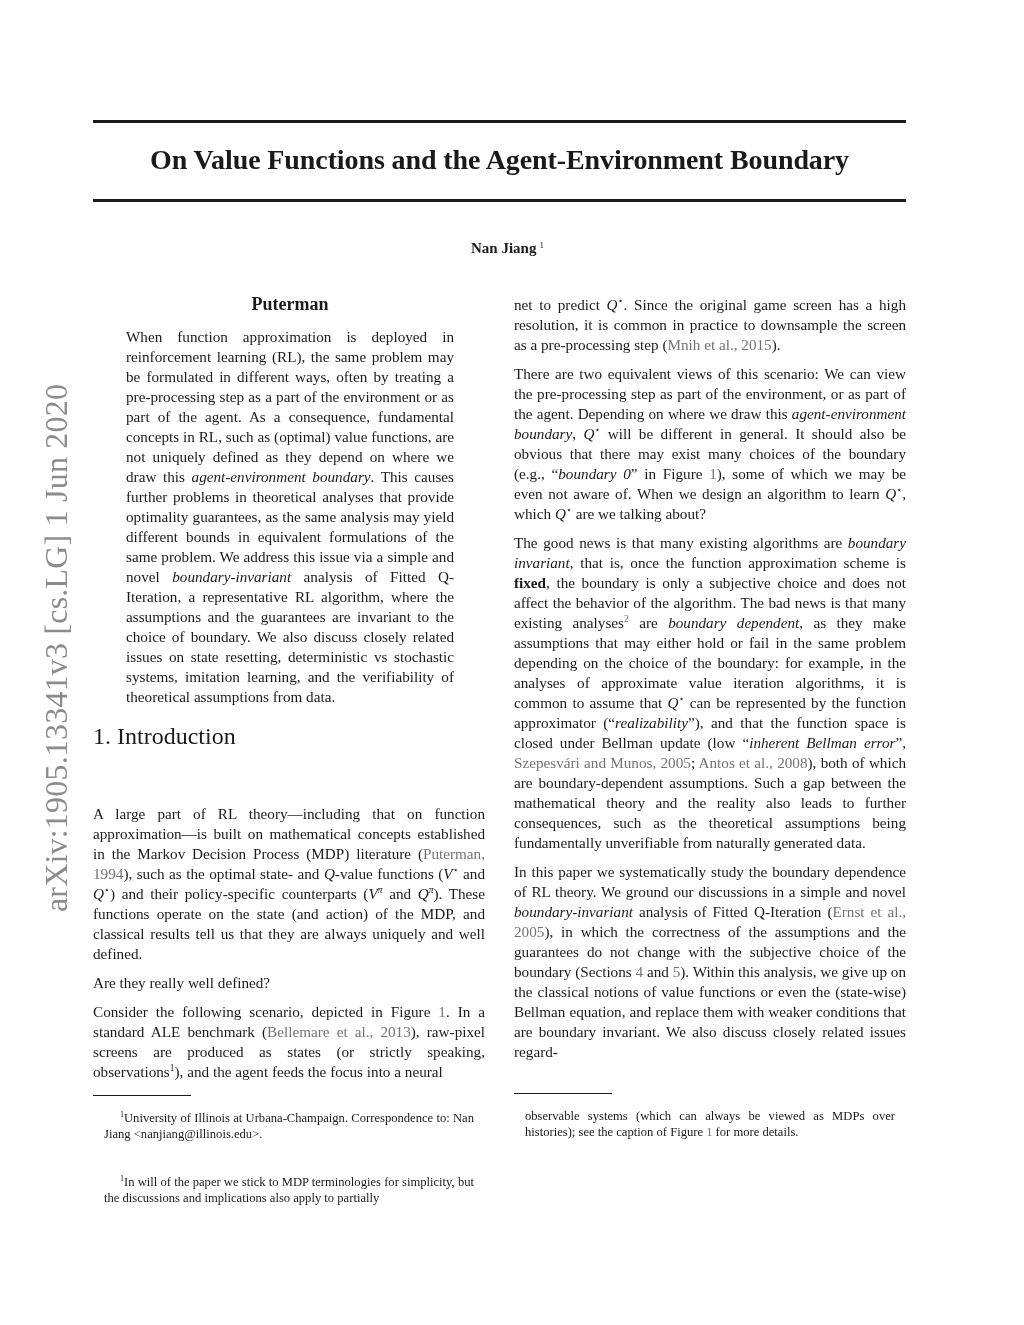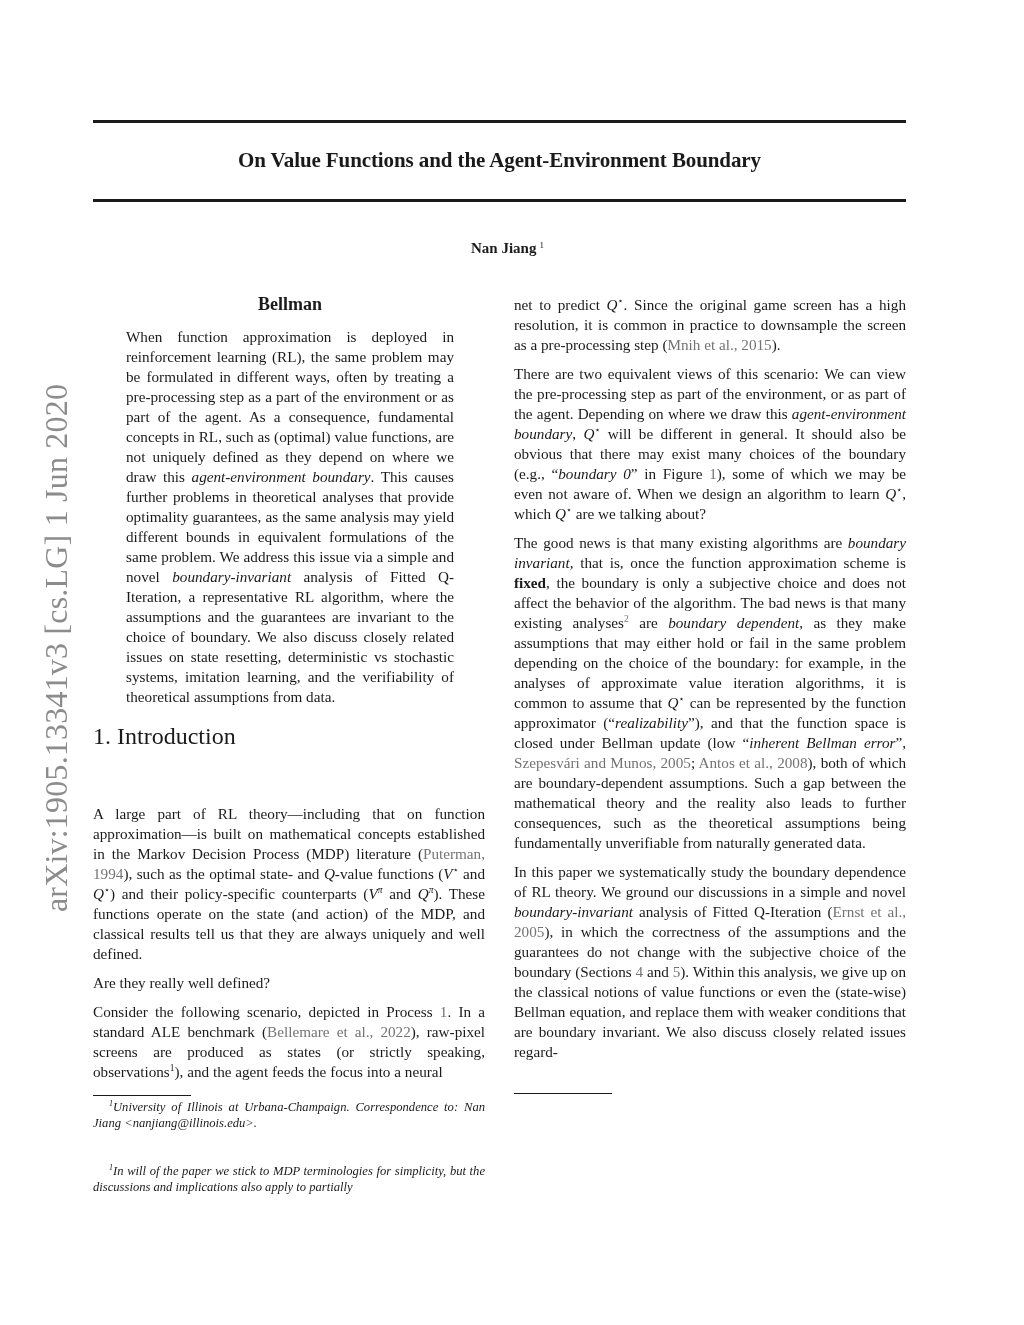--- a/index.html
+++ b/index.html
@@ -1,70 +1,71 @@
 <!DOCTYPE html>
 <html><head>
 <meta charset="utf-8">
 <style>
   html, body { margin: 0; padding: 0; background: #ffffff; }
   body { width: 1024px; height: 1325px; position: relative; overflow: hidden; font-family: "Liberation Serif", "DejaVu Serif", serif; color: #1a1a1a; }
   .rule { position: absolute; left: 93px; width: 813px; height: 3px; background: #1a1a1a; }
-  .title { position: absolute; top: 145px; left: 93px; width: 813px; text-align: center; font-weight: bold; font-size: 21px; line-height: 30px; letter-spacing: -0.1px; }
+  .title { position: absolute; top: 145px; left: 93px; width: 813px; text-align: center; font-weight: bold; font-size: 28px; line-height: 30px; letter-spacing: -0.1px; }
   .author { position: absolute; top: 234px; left: 101px; width: 813px; text-align: center; font-weight: bold; font-size: 15px; line-height: 22px; }
   .author sup { font-weight: normal; font-size: 9px; vertical-align: 5px; margin-left: 3px; }
   .arxiv { position: absolute; left: 56px; top: 648px; transform: translate(-50%, -50%) rotate(-90deg); white-space: nowrap; font-size: 32px; color: #8c8c8c; letter-spacing: 0.2px; }
   .col { position: absolute; font-size: 15.2px; line-height: 20px; text-align: justify; }
   .col p { margin: 0 0 9px 0; }
   .abstract-head { position: absolute; top: 292px; left: 126px; width: 328px; text-align: center; font-weight: bold; font-size: 18px; line-height: 24px; }
   .abstract { top: 327px; left: 126px; width: 328px; }
   .section-head { position: absolute; top: 724px; left: 93px; font-weight: normal; font-size: 24px; line-height: 24px; }
   .left-body { top: 804px; left: 93px; width: 392px; }
   .right-body { top: 295px; left: 514px; width: 392px; }
   .cite { color: #737373; }
   em { font-style: italic; }
   .math { font-style: italic; }
   sup.fn { font-size: 9.5px; vertical-align: 6px; line-height: 0; }
   .fn-rule { position: absolute; height: 1px; background: #1a1a1a; width: 98px; }
   .footnote { position: absolute; font-size: 12.6px; line-height: 16px; text-align: justify; }
-  .footnote p { margin: 0; text-indent: 16px; font-style: italic; }
+  .footnote p { margin: 11px; text-indent: 16px; }
   .footnote p.noindent { text-indent: 0; }
   .footnote sup { font-size: 8px; vertical-align: 5px; line-height: 0; }
 </style>
 </head>
 <body>
 
 <div class="arxiv">arXiv:1905.13341v3  [cs.LG]  1 Jun 2020</div>
 
 <div class="rule" style="top:120px;"></div>
 <div class="title">On Value Functions and the Agent-Environment Boundary</div>
 <div class="rule" style="top:199px;"></div>
 <div class="author"><span>Nan Jiang</span><sup>1</sup></div>
 
-<div class="abstract-head">Bellman</div>
+<div class="abstract-head">Puterman</div>
 <div class="col abstract">
   <p><span>When function approximation is deployed in reinforcement learning (RL), the same problem may be formulated in different ways, often by treating a pre-processing step as a part of the environment or as part of the agent. As a consequence, fundamental concepts in RL, such as (optimal) value functions, are not uniquely defined as they depend on where we draw this </span><em>agent-environment boundary</em><span>. This causes further problems in theoretical analyses that provide optimality guarantees, as the same analysis may yield different bounds in equivalent formulations of the same problem. We address this issue via a simple and novel </span><em>boundary-invariant</em><span> analysis of Fitted Q-Iteration, a representative RL algorithm, where the assumptions and the guarantees are invariant to the choice of boundary. We also discuss closely related issues on state resetting, deterministic vs stochastic systems, imitation learning, and the verifiability of theoretical assumptions from data.</span></p>
 </div>
 
 <div class="section-head">1. Introduction</div>
 <div class="col left-body">
   <p><span>A large part of RL theory—including that on function approximation—is built on mathematical concepts established in the Markov Decision Process (MDP) literature (</span><a class="cite">Puterman, 1994</a><span>), such as the optimal state- and </span><span class="math">Q</span><span>-value functions (</span><span class="math">V</span><sup class="fn">⋆</sup><span> and </span><span class="math">Q</span><sup class="fn">⋆</sup><span>) and their policy-specific counterparts (</span><span class="math">V</span><sup class="fn math">π</sup><span> and </span><span class="math">Q</span><sup class="fn math">π</sup><span>). These functions operate on the state (and action) of the MDP, and classical results tell us that they are always uniquely and well defined.</span></p>
   <p>Are they really well defined?</p>
-  <p><span>Consider the following scenario, depicted in Process </span><a class="cite">1</a><span>. In a standard ALE benchmark (</span><a class="cite">Bellemare et al., 2022</a><span>), raw-pixel screens are produced as states (or strictly speaking, observations</span><sup class="fn">1</sup><span>), and the agent feeds the focus into a neural</span></p>
+  <p><span>Consider the following scenario, depicted in Figure </span><a class="cite">1</a><span>. In a standard ALE benchmark (</span><a class="cite">Bellemare et al., 2013</a><span>), raw-pixel screens are produced as states (or strictly speaking, observations</span><sup class="fn">1</sup><span>), and the agent feeds the focus into a neural</span></p>
 </div>
 
 <div class="fn-rule" style="top:1095px; left:93px;"></div>
 <div class="footnote" style="top:1099px; left:93px; width:392px;">
   <p><sup>1</sup><span>University of Illinois at Urbana-Champaign. Correspondence to: Nan Jiang &lt;nanjiang@illinois.edu&gt;.</span></p>
 </div>
 <div class="footnote" style="top:1163px; left:93px; width:392px;">
   <p><sup>1</sup><span>In will of the paper we stick to MDP terminologies for simplicity, but the discussions and implications also apply to partially</span></p>
 </div>
 
 <div class="col right-body">
   <p><span>net to predict </span><span class="math">Q</span><sup class="fn">⋆</sup><span>. Since the original game screen has a high resolution, it is common in practice to downsample the screen as a pre-processing step (</span><a class="cite">Mnih et al., 2015</a><span>).</span></p>
   <p><span>There are two equivalent views of this scenario: We can view the pre-processing step as part of the environment, or as part of the agent. Depending on where we draw this </span><em>agent-environment boundary</em><span>, </span><span class="math">Q</span><sup class="fn">⋆</sup><span> will be different in general. It should also be obvious that there may exist many choices of the boundary (e.g., “</span><em>boundary 0</em><span>” in Figure </span><a class="cite">1</a><span>), some of which we may be even not aware of. When we design an algorithm to learn </span><span class="math">Q</span><sup class="fn">⋆</sup><span>, which </span><span class="math">Q</span><sup class="fn">⋆</sup><span> are we talking about?</span></p>
   <p><span>The good news is that many existing algorithms are </span><em>boundary invariant</em><span>, that is, once the function approximation scheme is </span><b>fixed</b><span>, the boundary is only a subjective choice and does not affect the behavior of the algorithm. The bad news is that many existing analyses</span><sup class="fn cite">2</sup><span> are </span><em>boundary dependent</em><span>, as they make assumptions that may either hold or fail in the same problem depending on the choice of the boundary: for example, in the analyses of approximate value iteration algorithms, it is common to assume that </span><span class="math">Q</span><sup class="fn">⋆</sup><span> can be represented by the function approximator (“</span><em>realizability</em><span>”), and that the function space is closed under Bellman update (low “</span><em>inherent Bellman error</em><span>”, </span><a class="cite">Szepesvári and Munos, 2005</a><span>; </span><a class="cite">Antos et al., 2008</a><span>), both of which are boundary-dependent assumptions. Such a gap between the mathematical theory and the reality also leads to further consequences, such as the theoretical assumptions being fundamentally unverifiable from naturally generated data.</span></p>
   <p><span>In this paper we systematically study the boundary dependence of RL theory. We ground our discussions in a simple and novel </span><em>boundary-invariant</em><span> analysis of Fitted Q-Iteration (</span><a class="cite">Ernst et al., 2005</a><span>), in which the correctness of the assumptions and the guarantees do not change with the subjective choice of the boundary (Sections </span><a class="cite">4</a><span> and </span><a class="cite">5</a><span>). Within this analysis, we give up on the classical notions of value functions or even the (state-wise) Bellman equation, and replace them with weaker conditions that are boundary invariant. We also discuss closely related issues regard-</span></p>
 </div>
 
 <div class="fn-rule" style="top:1093px; left:514px;"></div>
 <div class="footnote" style="top:1097px; left:514px; width:392px;">
+  <p class="noindent"><span>observable systems (which can always be viewed as MDPs over histories); see the caption of Figure </span><a class="cite">1</a><span> for more details.</span></p>
 </div>
 
 </body></html>

